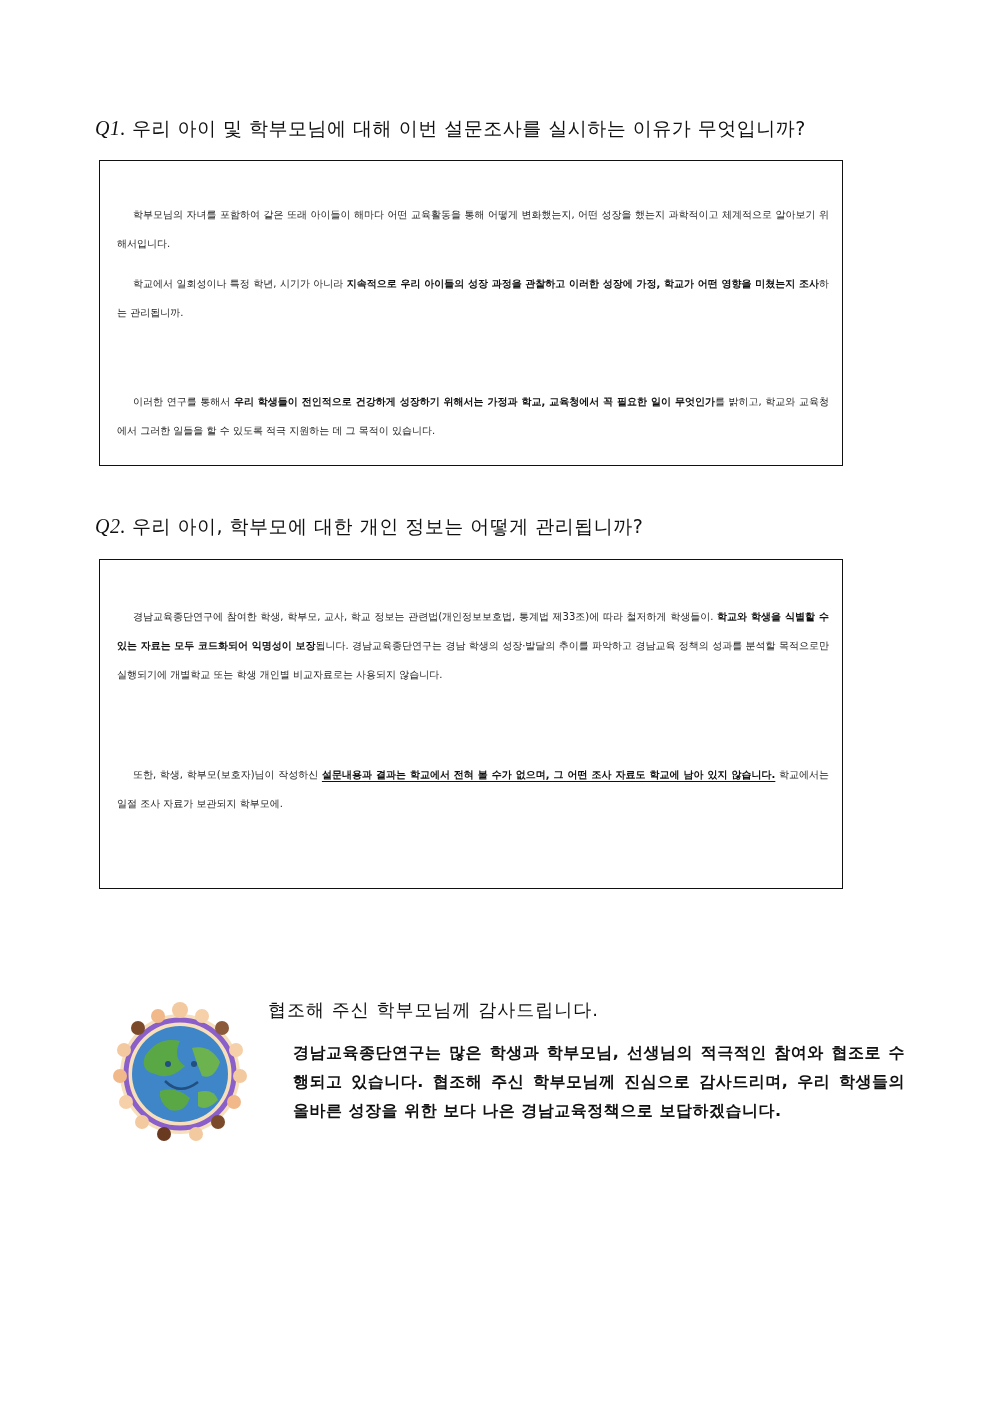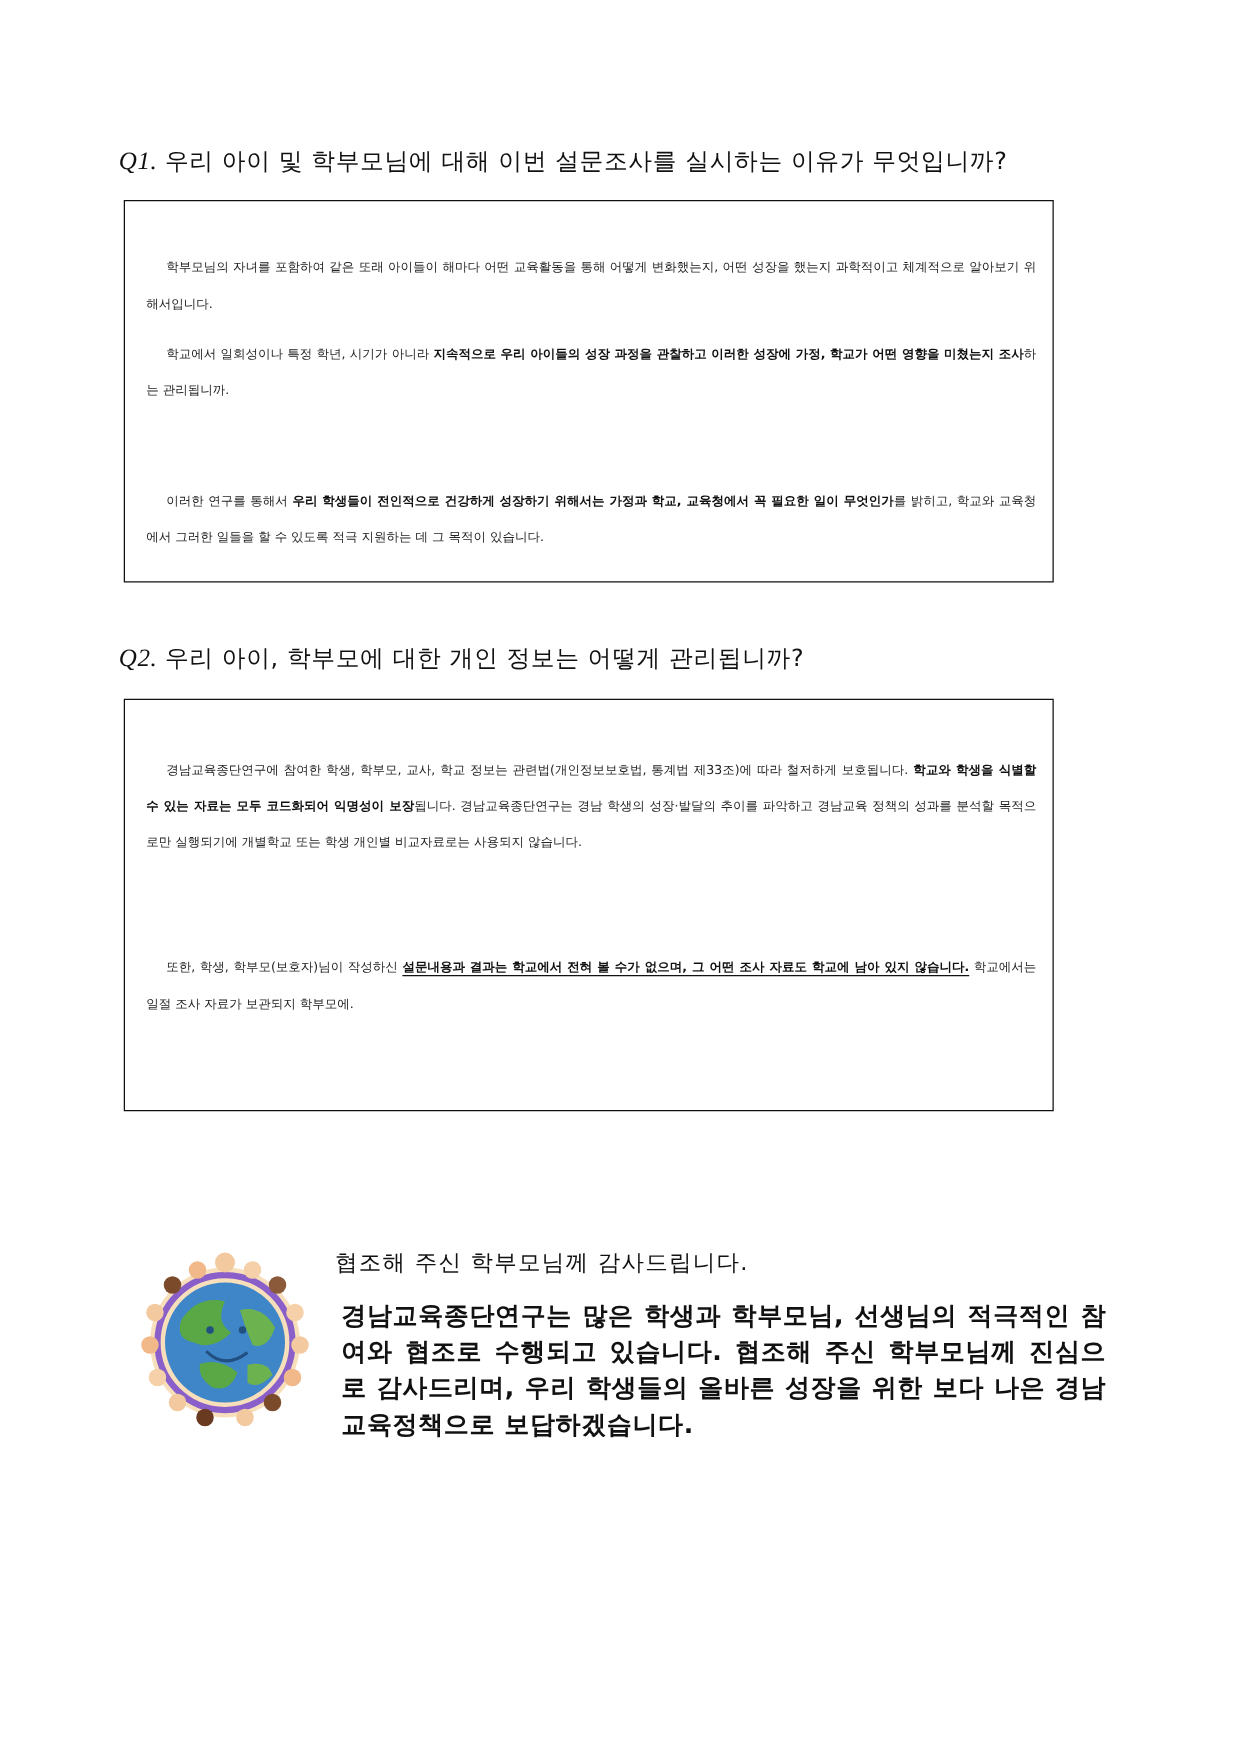--- a/index.html
+++ b/index.html
@@ -8,21 +8,21 @@
   .q-title { position:absolute; left:95px; font-size:19px; letter-spacing:0.5px; white-space:nowrap; }
   .q-label { font-family:"Liberation Serif", serif; font-style:italic; font-size:20px; margin-right:6px; }
   .box { position:absolute; left:99px; width:744px; border:1.5px solid #111; box-sizing:border-box; }
   .para { position:absolute; left:117px; width:712px; font-size:10px; line-height:29px;
           text-align:justify; text-align-last:left; color:#222; }
   .para .indent { display:inline-block; width:16px; }
   b { font-weight:bold; color:#111; }
   u { text-decoration:underline; text-underline-offset:3px; }
   .globe { position:absolute; left:110px; top:996px; width:140px; height:150px; }
   .thanks-title { position:absolute; left:268px; top:998px; font-size:18px; font-weight:normal; letter-spacing:1px; white-space:nowrap; }
-  .thanks-body { position:absolute; left:273px; top:1038px; width:612px; font-size:20px; font-weight:bold;
+  .thanks-body { position:absolute; left:293px; top:1038px; width:612px; font-size:16px; font-weight:bold;
                  line-height:29px; text-align:justify; text-align-last:left; letter-spacing:0.5px; }
 </style>
 </head>
 <body>
 
 <div class="q-title" style="top:116px;">
   <span class="q-label">Q1.</span><span>우리 아이 및 학부모님에 대해 이번 설문조사를 실시하는 이유가 무엇입니까?</span>
 </div>
 <div class="box" style="top:160px; height:306px;"></div>
 
@@ -35,21 +35,21 @@
 <div class="para" style="top:342px;margin-top:45px;">
   <span class="indent"></span><span>이러한 연구를 통해서 </span><b>우리 학생들이 전인적으로 건강하게 성장하기 위해서는 가정과 학교, 교육청에서 꼭 필요한 일이 무엇인가</b><span>를 밝히고, 학교와 교육청에서 그러한 일들을 할 수 있도록 적극 지원하는 데 그 목적이 있습니다.</span>
 </div>
 
 <div class="q-title" style="top:514px;">
   <span class="q-label">Q2.</span><span>우리 아이, 학부모에 대한 개인 정보는 어떻게 관리됩니까?</span>
 </div>
 <div class="box" style="top:559px; height:330px;"></div>
 
 <div class="para" style="top:602px;">
-  <span class="indent"></span><span>경남교육종단연구에 참여한 학생, 학부모, 교사, 학교 정보는 관련법(개인정보보호법, 통계법 제33조)에 따라 철저하게 보호됩니다. </span><b>학교와 학생을 식별할 수 있는 자료는 모두 코드화되어 익명성이 보장</b><span>됩니다. 경남교육종단연구는 경남 학생의 성장·발달의 추이를 파악하고 경남교육 정책의 성과를 분석할 목적으로만 실행되기에 개별학교 또는 학생 개인별 비교자료로는 사용되지 않습니다.</span>
+  <span class="indent"></span><span>경남교육종단연구에 참여한 학생, 학부모, 교사, 학교 정보는 관련법(개인정보보호법, 통계법 제33조)에 따라 철저하게 학생들이. </span><b>학교와 학생을 식별할 수 있는 자료는 모두 코드화되어 익명성이 보장</b><span>됩니다. 경남교육종단연구는 경남 학생의 성장·발달의 추이를 파악하고 경남교육 정책의 성과를 분석할 목적으로만 실행되기에 개별학교 또는 학생 개인별 비교자료로는 사용되지 않습니다.</span>
 </div>
 <div class="para" style="top:760px;">
   <span class="indent"></span><span>또한, 학생, 학부모(보호자)님이 작성하신 </span><b><u>설문내용과 결과는 학교에서 전혀 볼 수가 없으며, 그 어떤 조사 자료도 학교에 남아 있지 않습니다.</u></b><span> 학교에서는 일절 조사 자료가 보관되지 학부모에.</span>
 </div>
 
 <svg class="globe" viewBox="0 0 140 150">
   <circle cx="70" cy="78" r="60" fill="#e9a23b" opacity="0.35"></circle>
   <circle cx="70" cy="78" r="54" fill="none" stroke="#8a5fc9" stroke-width="5"></circle>
   <circle cx="70" cy="78" r="48" fill="#3f86c9"></circle>
   <path d="M35 60 Q48 40 70 45 Q62 62 75 70 Q60 85 45 78 Q30 75 35 60Z" fill="#5aa845"></path>

